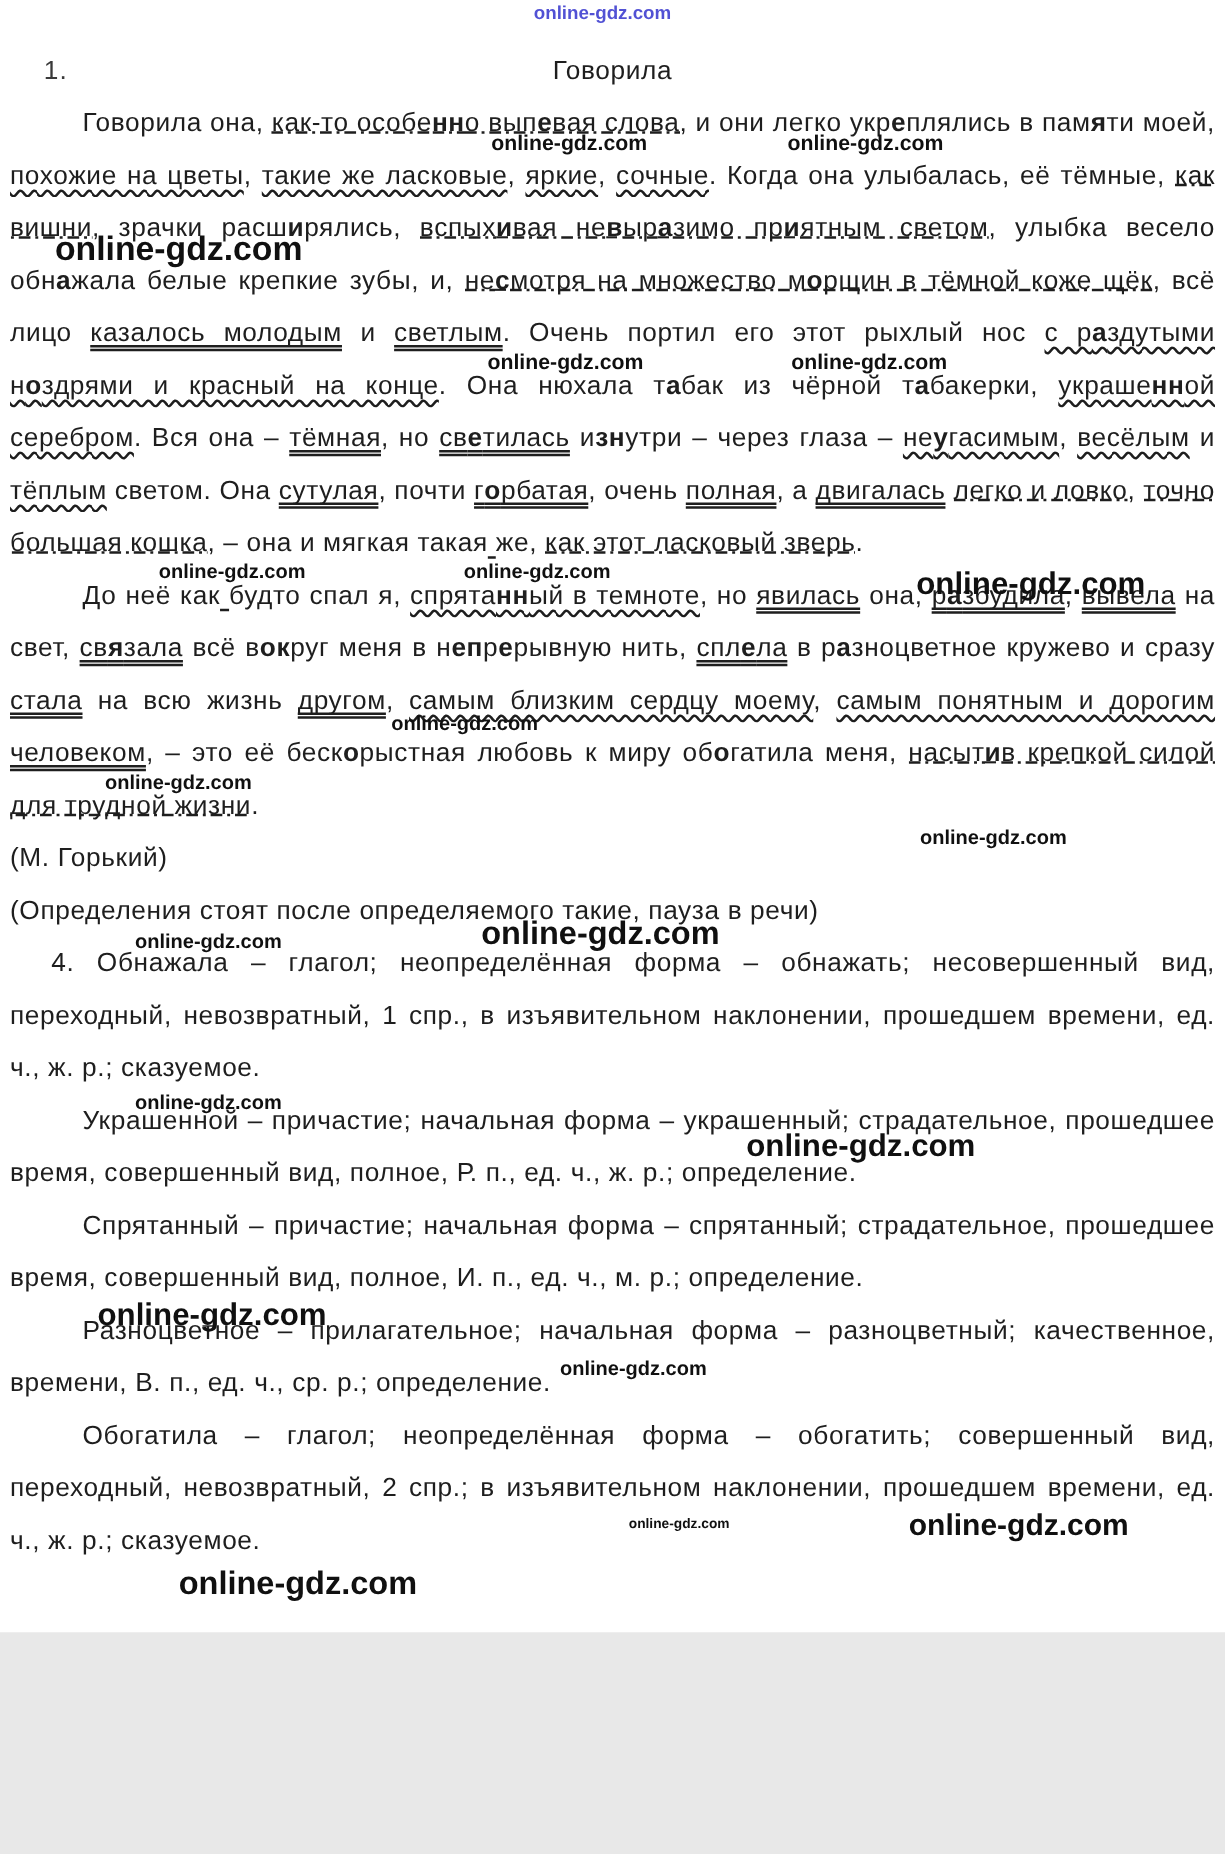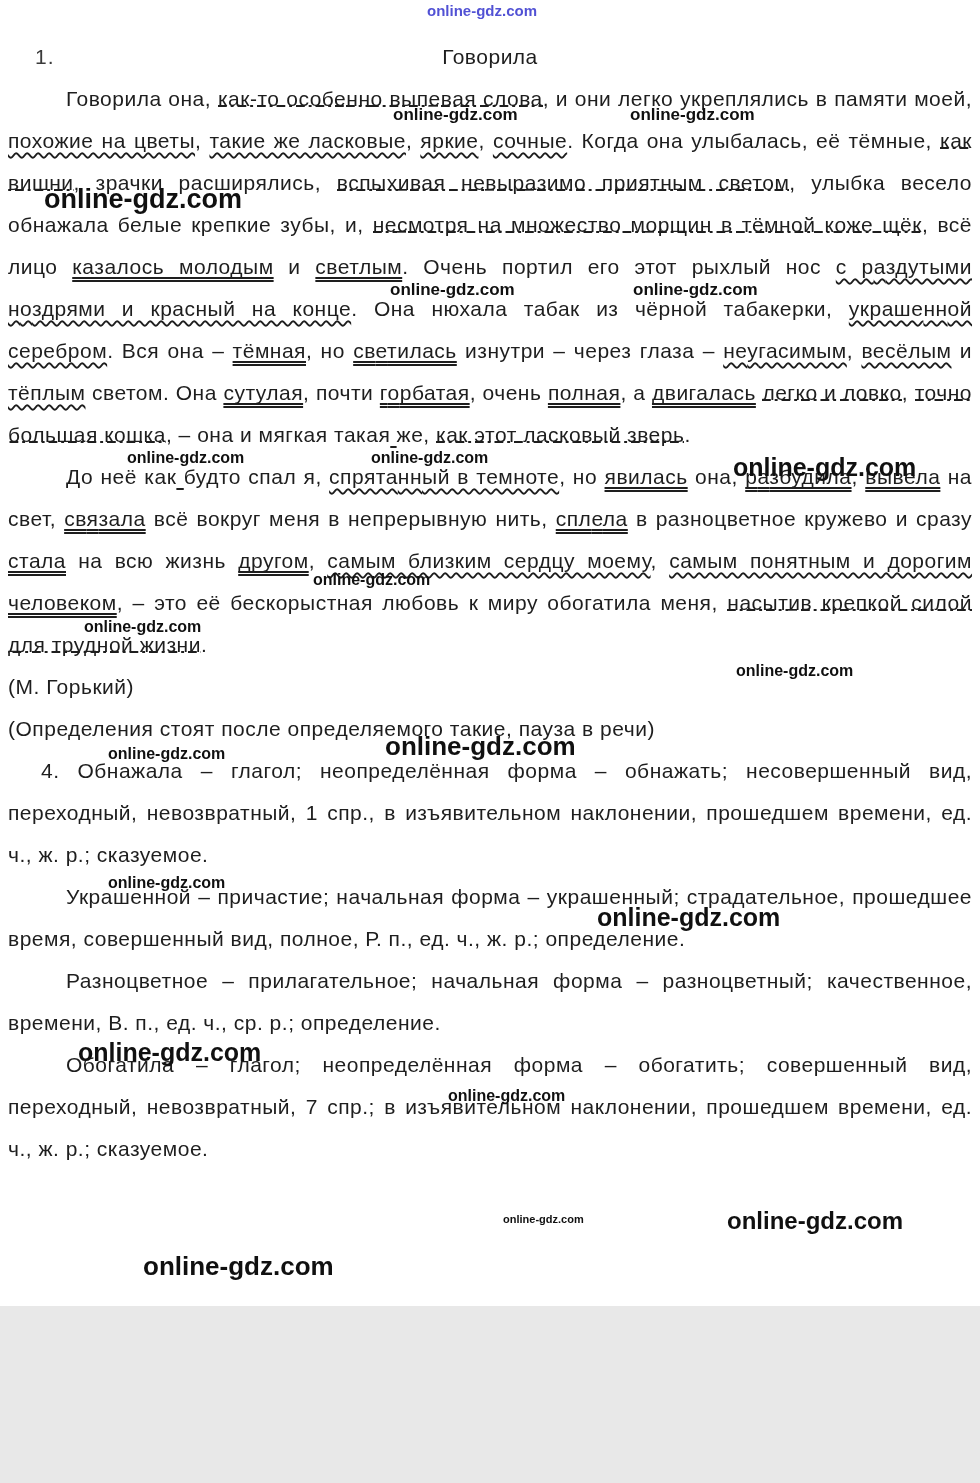--- a/index.html
+++ b/index.html
@@ -17,21 +17,21 @@
     letter-spacing:0.5px;
     color:#1e1e1e;
   }
   p{margin:0;text-align:justify;}
   .indent{text-indent:58px;}
   .num{text-indent:33px;}
   .noindent{text-indent:0;}
   .attribution{text-align:left;padding-right:26px;}
   .title-row{position:relative;text-align:center;}
   .item-num{position:absolute;left:27px;top:0;color:#3a3a3a;letter-spacing:1px;}
-  .b{font-weight:400;}
+  .b{font-weight:700;}
   
   .u-w{
     text-decoration-line:underline;
     text-decoration-style:wavy;
     text-decoration-thickness:1.5px;
     text-underline-offset:4px;
     text-decoration-skip-ink:none;
     margin-top:35px;
   }
   
@@ -106,15 +106,16 @@
   </div>
 
   <p class="indent"><span>Говорила она, </span><span class="u-dd">как-то особе</span><span class="b u-dd">нн</span><span class="u-dd">о вып</span><span class="b u-dd">е</span><span class="u-dd">вая слова</span><span>, и они легко укр</span><span class="b">е</span><span>плялись в пам</span><span class="b">я</span><span>ти моей, </span><span class="u-w">похожие на цветы</span><span>, </span><span class="u-w">такие же ласковые</span><span>, </span><span class="u-w">яркие</span><span>, </span><span class="u-w">сочные</span><span>. Когда она улыбалась, её тёмные, </span><span class="u-dd">как вишни</span><span>, зрачки расш</span><span class="b">и</span><span>рялись, </span><span class="u-dd">вспых</span><span class="b u-dd">и</span><span class="u-dd">вая не</span><span class="b u-dd">в</span><span class="u-dd">ыр</span><span class="b u-dd">а</span><span class="u-dd">зимо пр</span><span class="b u-dd">и</span><span class="u-dd">ятным светом</span><span>, улыбка весело обн</span><span class="b">а</span><span>жала белые крепкие зубы, и, </span><span class="u-dd">не</span><span class="b u-dd">с</span><span class="u-dd">мотря на множество м</span><span class="b u-dd">о</span><span class="u-dd">рщин в тёмной коже щёк</span><span>, всё лицо </span><span class="u-dbl">казалось молодым</span><span> и </span><span class="u-dbl">светлым</span><span>. Очень портил его этот рыхлый нос </span><span class="u-w">с р</span><span class="b u-w">а</span><span class="u-w">здутыми н</span><span class="b u-w">о</span><span class="u-w">здрями и красный на конце</span><span>. Она нюхала т</span><span class="b">а</span><span>бак из чёрной т</span><span class="b">а</span><span>бакерки, </span><span class="u-w">украше</span><span class="b u-w">нн</span><span class="u-w">ой серебром</span><span>. Вся она – </span><span class="u-dbl">тёмная</span><span>, но </span><span class="u-dbl">св</span><span class="b u-dbl">е</span><span class="u-dbl">тилась</span><span> и</span><span class="b">зн</span><span>утри – через глаза – </span><span class="u-w">не</span><span class="b u-w">у</span><span class="u-w">гасимым</span><span>, </span><span class="u-w">весёлым</span><span> и </span><span class="u-w">тёплым</span><span> светом. Она </span><span class="u-dbl">сутулая</span><span>, почти </span><span class="u-dbl">г</span><span class="b u-dbl">о</span><span class="u-dbl">рбатая</span><span>, очень </span><span class="u-dbl">полная</span><span>, а </span><span class="u-dbl">двигалась</span><span> </span><span class="u-dd">легко и ловко</span><span>, </span><span class="u-dd">точно большая кошка</span><span>, – она и мягкая такая</span><span class="tie"> </span><span>же, </span><span class="u-dd">как этот ласковый зверь</span><span>.</span></p>
   <p class="indent"><span>До неё как</span><span class="tie"> </span><span>будто спал я, </span><span class="u-w">спрята</span><span class="b u-w">нн</span><span class="u-w">ый в темноте</span><span>, но </span><span class="u-dbl">явилась</span><span> она, </span><span class="u-dbl">р</span><span class="b u-dbl">а</span><span class="u-dbl">збудила</span><span>, </span><span class="u-dbl">вывела</span><span> на свет, </span><span class="u-dbl">св</span><span class="b u-dbl">я</span><span class="u-dbl">зала</span><span> всё в</span><span class="b">ок</span><span>руг меня в н</span><span class="b">еп</span><span>р</span><span class="b">е</span><span>рывную нить, </span><span class="u-dbl">спл</span><span class="b u-dbl">е</span><span class="u-dbl">ла</span><span> в р</span><span class="b">а</span><span>зноцветное кружево и сразу </span><span class="u-dbl">стала</span><span> на всю жизнь </span><span class="u-dbl">другом</span><span>, </span><span class="u-w">самым близким сердцу моему</span><span>, </span><span class="u-w">самым понятным и дорогим</span><span> </span><span class="u-dbl">человеком</span><span>, – это её беск</span><span class="b">о</span><span>рыстная любовь к миру об</span><span class="b">о</span><span>гатила меня, </span><span class="u-dd">насыт</span><span class="b u-dd">и</span><span class="u-dd">в крепкой силой для трудной жизни</span><span>.</span></p>
   <p class="attribution">(М. Горький)</p>
 
   <p class="noindent">(Определения стоят после определяемого такие, пауза в речи)</p>
 
   <p class="num">4. Обнажала – глагол; неопределённая форма – обнажать; несовершенный вид, переходный, невозвратный, 1 спр., в изъявительном наклонении, прошедшем времени, ед. ч., ж. р.; сказуемое.</p>
   <p class="indent">Украшенной – причастие; начальная форма – украшенный; страдательное, прошедшее время, совершенный вид, полное, Р. п., ед. ч., ж. р.; определение.</p>
+  <p class="indent">Спрятанный – причастие; начальная форма – спрятанный; страдательное, прошедшее время, совершенный вид, полное, И. п., ед. ч., м. р.; определение.</p>
   <p class="indent">Разноцветное – прилагательное; начальная форма – разноцветный; качественное, времени, В. п., ед. ч., ср. р.; определение.</p>
-  <p class="indent">Обогатила – глагол; неопределённая форма – обогатить; совершенный вид, переходный, невозвратный, 7 спр.; в изъявительном наклонении, прошедшем времени, ед. ч., ж. р.; сказуемое.</p>
+  <p class="indent">Обогатила – глагол; неопределённая форма – обогатить; совершенный вид, переходный, невозвратный, 2 спр.; в изъявительном наклонении, прошедшем времени, ед. ч., ж. р.; сказуемое.</p>
 </div>
 
 </body></html>

